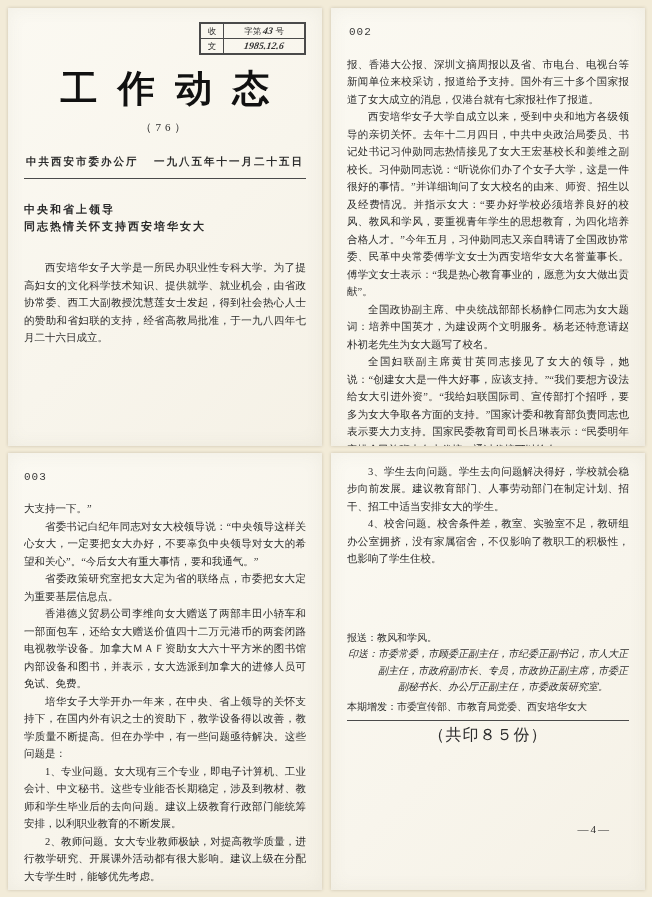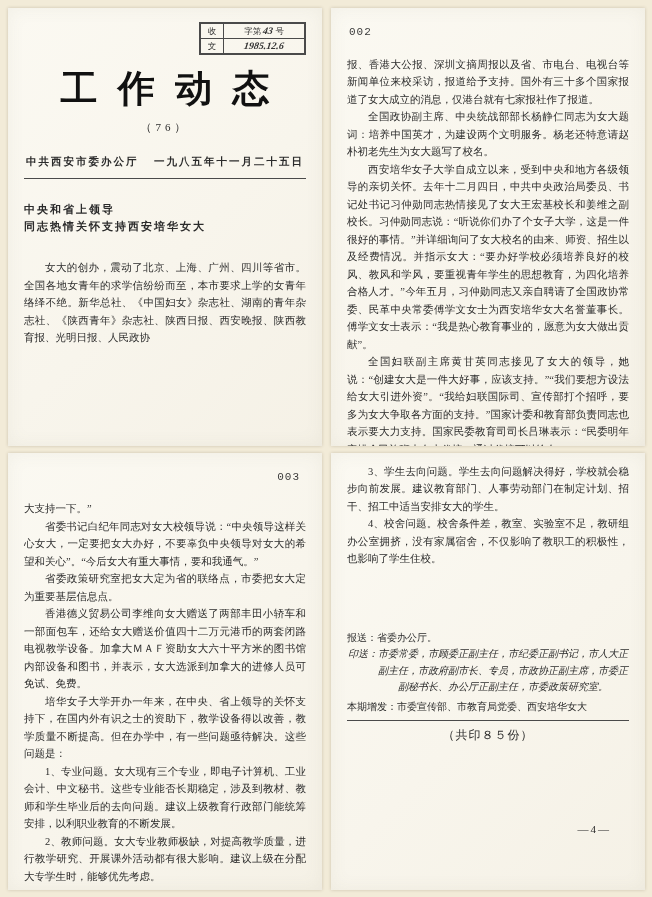--- a/index.html
+++ b/index.html
@@ -26,21 +26,21 @@
     box-shadow:0 0 3px rgba(90,80,50,.25), inset 0 0 18px rgba(120,110,80,.07);
     padding:10px 16px 8px 16px;
     font-size:10.5px;
     line-height:17.5px;
     overflow:hidden;
   }
   p{margin:0;text-align:justify;}
   .indent{text-indent:2em;}
   .pageno{font-family:"Liberation Mono", monospace;font-size:11px;letter-spacing:1px;color:#3a3a3a;}
   .pn-left{text-align:left;margin:6px 0 14px 2px;font-family:Liberation Mono, monospace;}
-  .pn-right{text-align:right;margin:6px 6px 14px 0;}
+  .pn-right{text-align:left;margin:6px 6px 14px 0;}
   .pfoot{text-align:right;font-size:11px;letter-spacing:2px;}
   
   .stamp-wrap{display:flex;justify-content:flex-end;margin-top:4px;}
   .stamp{
     border:2px solid #4a4a4a;border-collapse:collapse;
     font-size:8.5px;line-height:10px;
   }
   .stamp td{border:1px solid #4a4a4a;padding:2px 4px;}
   .stamp .lbl{width:14px;text-align:center;}
   .stamp .val{width:72px;text-align:center;white-space:nowrap;}
@@ -68,21 +68,21 @@
   .heading{text-align:left;font-weight:bold;font-size:11px;line-height:17px;margin-bottom:24px;letter-spacing:2px;}
   
   .body p{margin-bottom:0;}
   
   .dist{margin-top:62px;font-size:10px;line-height:16.5px;}
   .dist .hang{padding-left:3em;text-indent:-3em;text-align:center;font-style:italic;}
   .dist .rule-line{
     border-bottom:1.2px solid #4a4a4a;
     padding-bottom:5px;margin-top:3px;
   }
-  .copies{text-align:center;font-size:12px;margin-top:6px;letter-spacing:1px;}
+  .copies{text-align:center;font-size:16px;margin-top:6px;letter-spacing:1px;}
   .p4 .pfoot{position:absolute;right:34px;bottom:52px;}
 </style>
 </head>
 <body>
 
 <div class="sheet-grid">
 
   <div class="page p1">
     <div class="stamp-wrap">
       <table class="stamp">
@@ -102,31 +102,31 @@
     <div class="issue">（76）</div>
     <div class="meta-row">
       <span>中共西安市委办公厅</span>
       <span>一九八五年十一月二十五日</span>
     </div>
     <div class="heading">
       <div>中央和省上领导</div>
       <div>同志热情关怀支持西安培华女大</div>
     </div>
     <div class="body">
-      <p class="indent">女大的创办，震动了北京、上海、广州、四川等省市。全国各地女青年的求学信纷纷而至，本市要求上学的女青年络绎不绝。新华总社、《中国妇女》杂志社、湖南的青年杂志社、《陕西青年》杂志社、陕西日报、西安晚报、陕西教育报、光明日报、人民政协</p>
+      <p class="indent">西安培华女子大学是一所民办职业性专科大学。为了提高妇女的文化科学技术知识、提供就学、就业机会，由省政协常委、西工大副教授沈慧莲女士发起，得到社会热心人士的赞助和省妇联的支持，经省高教局批准，于一九八四年七月二十六日成立。</p>
     </div>
 
   </div>
 
   <div class="page p2">
     <div class="pageno pn-left">002</div>
     <div class="body">
       <p>报、香港大公报、深圳文摘周报以及省、市电台、电视台等新闻单位来校采访，报道给予支持。国外有三十多个国家报道了女大成立的消息，仅港台就有七家报社作了报道。</p>
+      <p class="indent">西安培华女子大学自成立以来，受到中央和地方各级领导的亲切关怀。去年十二月四日，中共中央政治局委员、书记处书记习仲勋同志热情接见了女大王宏基校长和姜维之副校长。习仲勋同志说：“听说你们办了个女子大学，这是一件很好的事情。”并详细询问了女大校名的由来、师资、招生以及经费情况。并指示女大：“要办好学校必须培养良好的校风、教风和学风，要重视青年学生的思想教育，为四化培养合格人才。”今年五月，习仲勋同志又亲自聘请了全国政协常委、民革中央常委傅学文女士为西安培华女大名誉董事长。傅学文女士表示：“我是热心教育事业的，愿意为女大做出贡献”。</p>
       <p class="indent">全国政协副主席、中央统战部部长杨静仁同志为女大题词：培养中国英才，为建设两个文明服务。杨老还特意请赵朴初老先生为女大题写了校名。</p>
-      <p class="indent">西安培华女子大学自成立以来，受到中央和地方各级领导的亲切关怀。去年十二月四日，中共中央政治局委员、书记处书记习仲勋同志热情接见了女大王宏基校长和姜维之副校长。习仲勋同志说：“听说你们办了个女子大学，这是一件很好的事情。”并详细询问了女大校名的由来、师资、招生以及经费情况。并指示女大：“要办好学校必须培养良好的校风、教风和学风，要重视青年学生的思想教育，为四化培养合格人才。”今年五月，习仲勋同志又亲自聘请了全国政协常委、民革中央常委傅学文女士为西安培华女大名誉董事长。傅学文女士表示：“我是热心教育事业的，愿意为女大做出贡献”。</p>
       <p class="indent">全国妇联副主席黄甘英同志接见了女大的领导，她说：“创建女大是一件大好事，应该支持。”“我们要想方设法给女大引进外资”。“我给妇联国际司、宣传部打个招呼，要多为女大争取各方面的支持。”国家计委和教育部负责同志也表示要大力支持。国家民委教育司司长吕琳表示：“民委明年安排个民族班由女大代培，通过代培可以给女</p>
     </div>
 
   </div>
 
   <div class="page p3">
     <div class="pageno pn-right">003</div>
     <div class="body">
       <p>大支持一下。”</p>
       <p class="indent">省委书记白纪年同志对女大校领导说：“中央领导这样关心女大，一定要把女大办好，不要辜负中央领导对女大的希望和关心”。“今后女大有重大事情，要和我通气。”</p>
@@ -138,21 +138,21 @@
     </div>
 
   </div>
 
   <div class="page p4">
     <div class="body">
       <p class="indent">3、学生去向问题。学生去向问题解决得好，学校就会稳步向前发展。建议教育部门、人事劳动部门在制定计划、招干、招工中适当安排女大的学生。</p>
       <p class="indent">4、校舍问题。校舍条件差，教室、实验室不足，教研组办公室拥挤，没有家属宿舍，不仅影响了教职工的积极性，也影响了学生住校。</p>
     </div>
     <div class="dist">
-      <p>报送：省委办公厅。</p>
+      <p>报送：教风和学风。</p>
       <p class="hang">印送：市委常委，市顾委正副主任，市纪委正副书记，市人大正副主任，市政府副市长、专员，市政协正副主席，市委正副秘书长、办公厅正副主任，市委政策研究室。</p>
       <div class="rule-line">
         <span>本期增发：市委宣传部、市教育局党委、西安培华女大</span>
       </div>
       <div class="copies">（共印８５份）</div>
     </div>
     <div class="pfoot">—4—</div>
   </div>
 
 </div>

